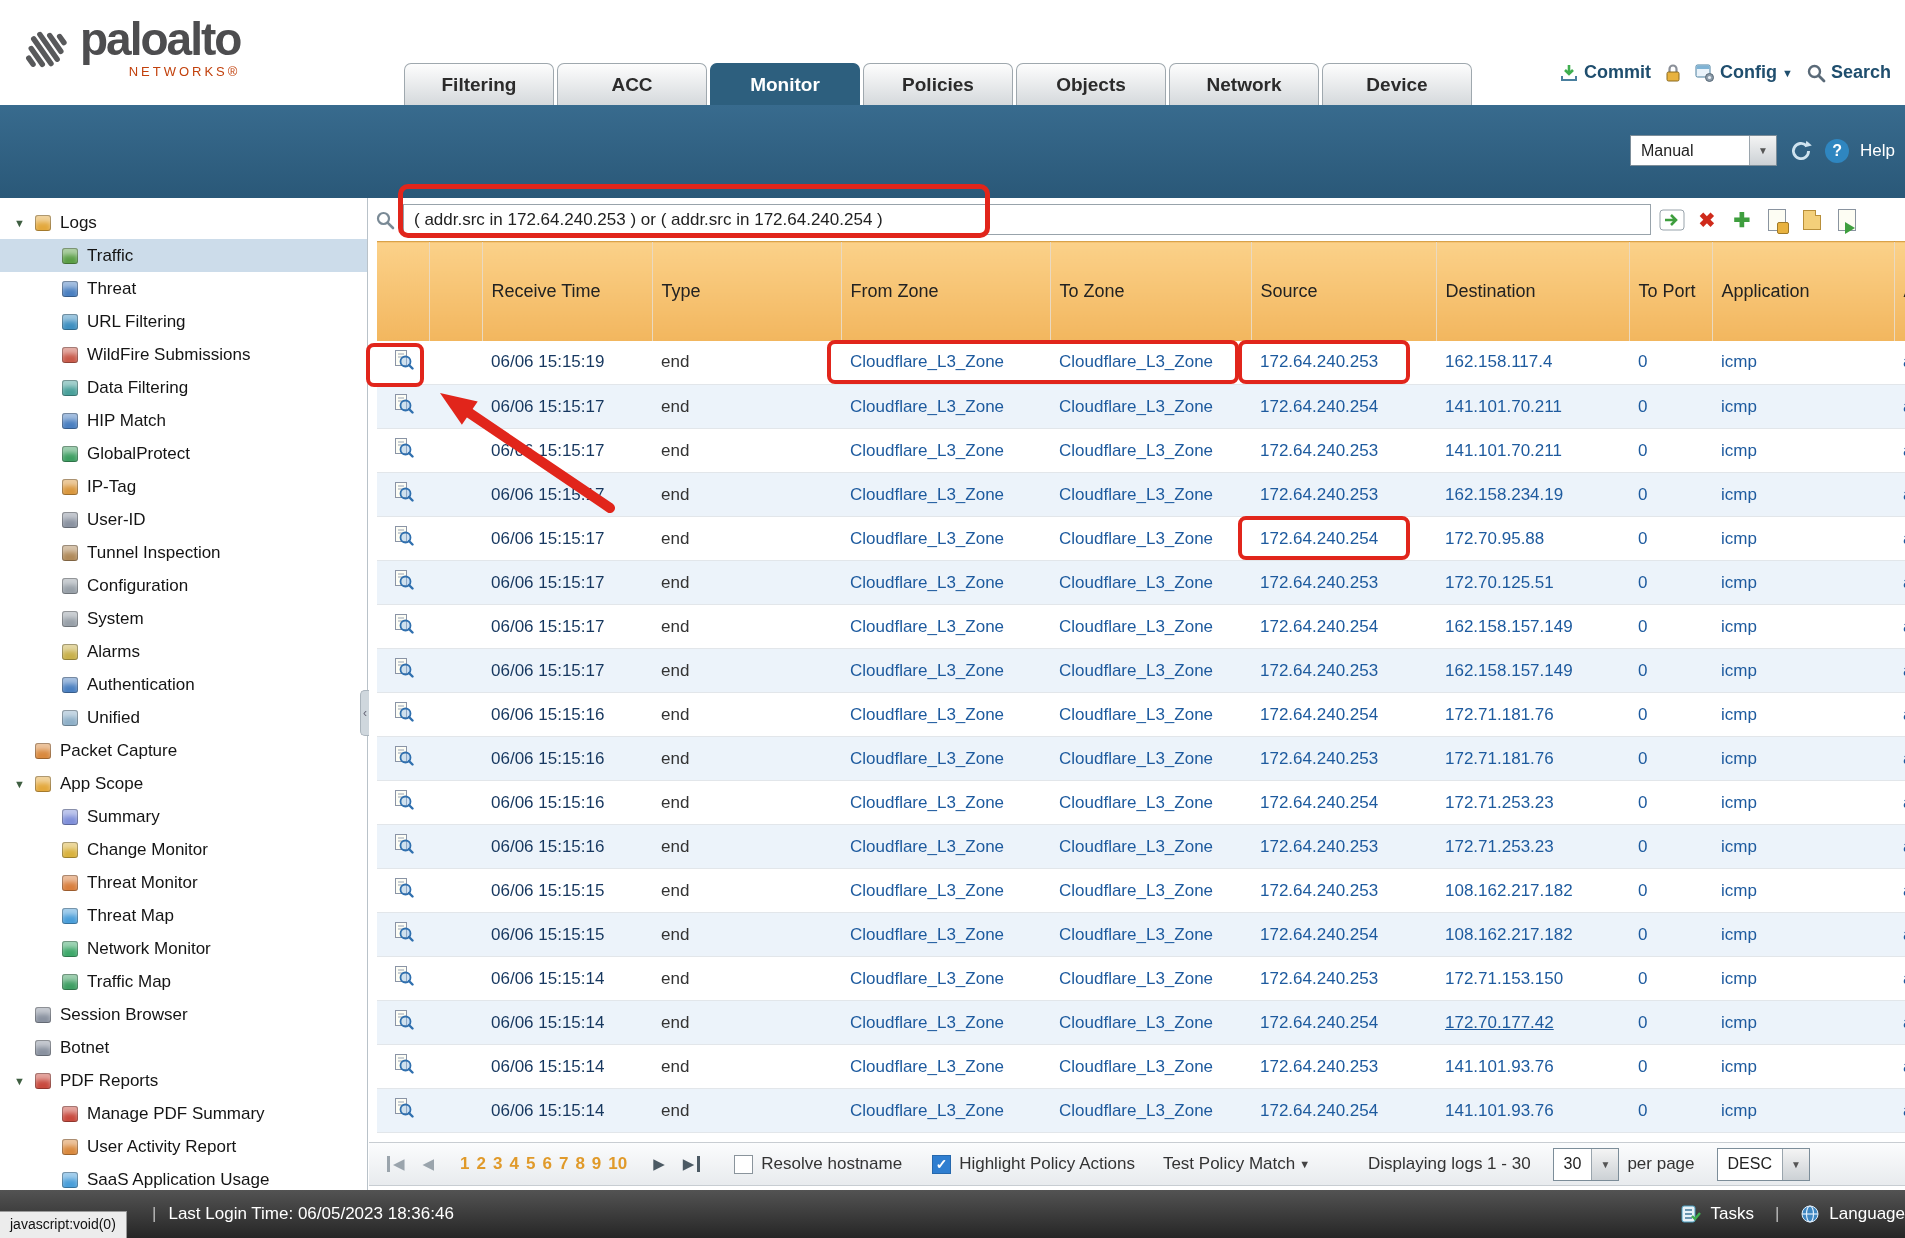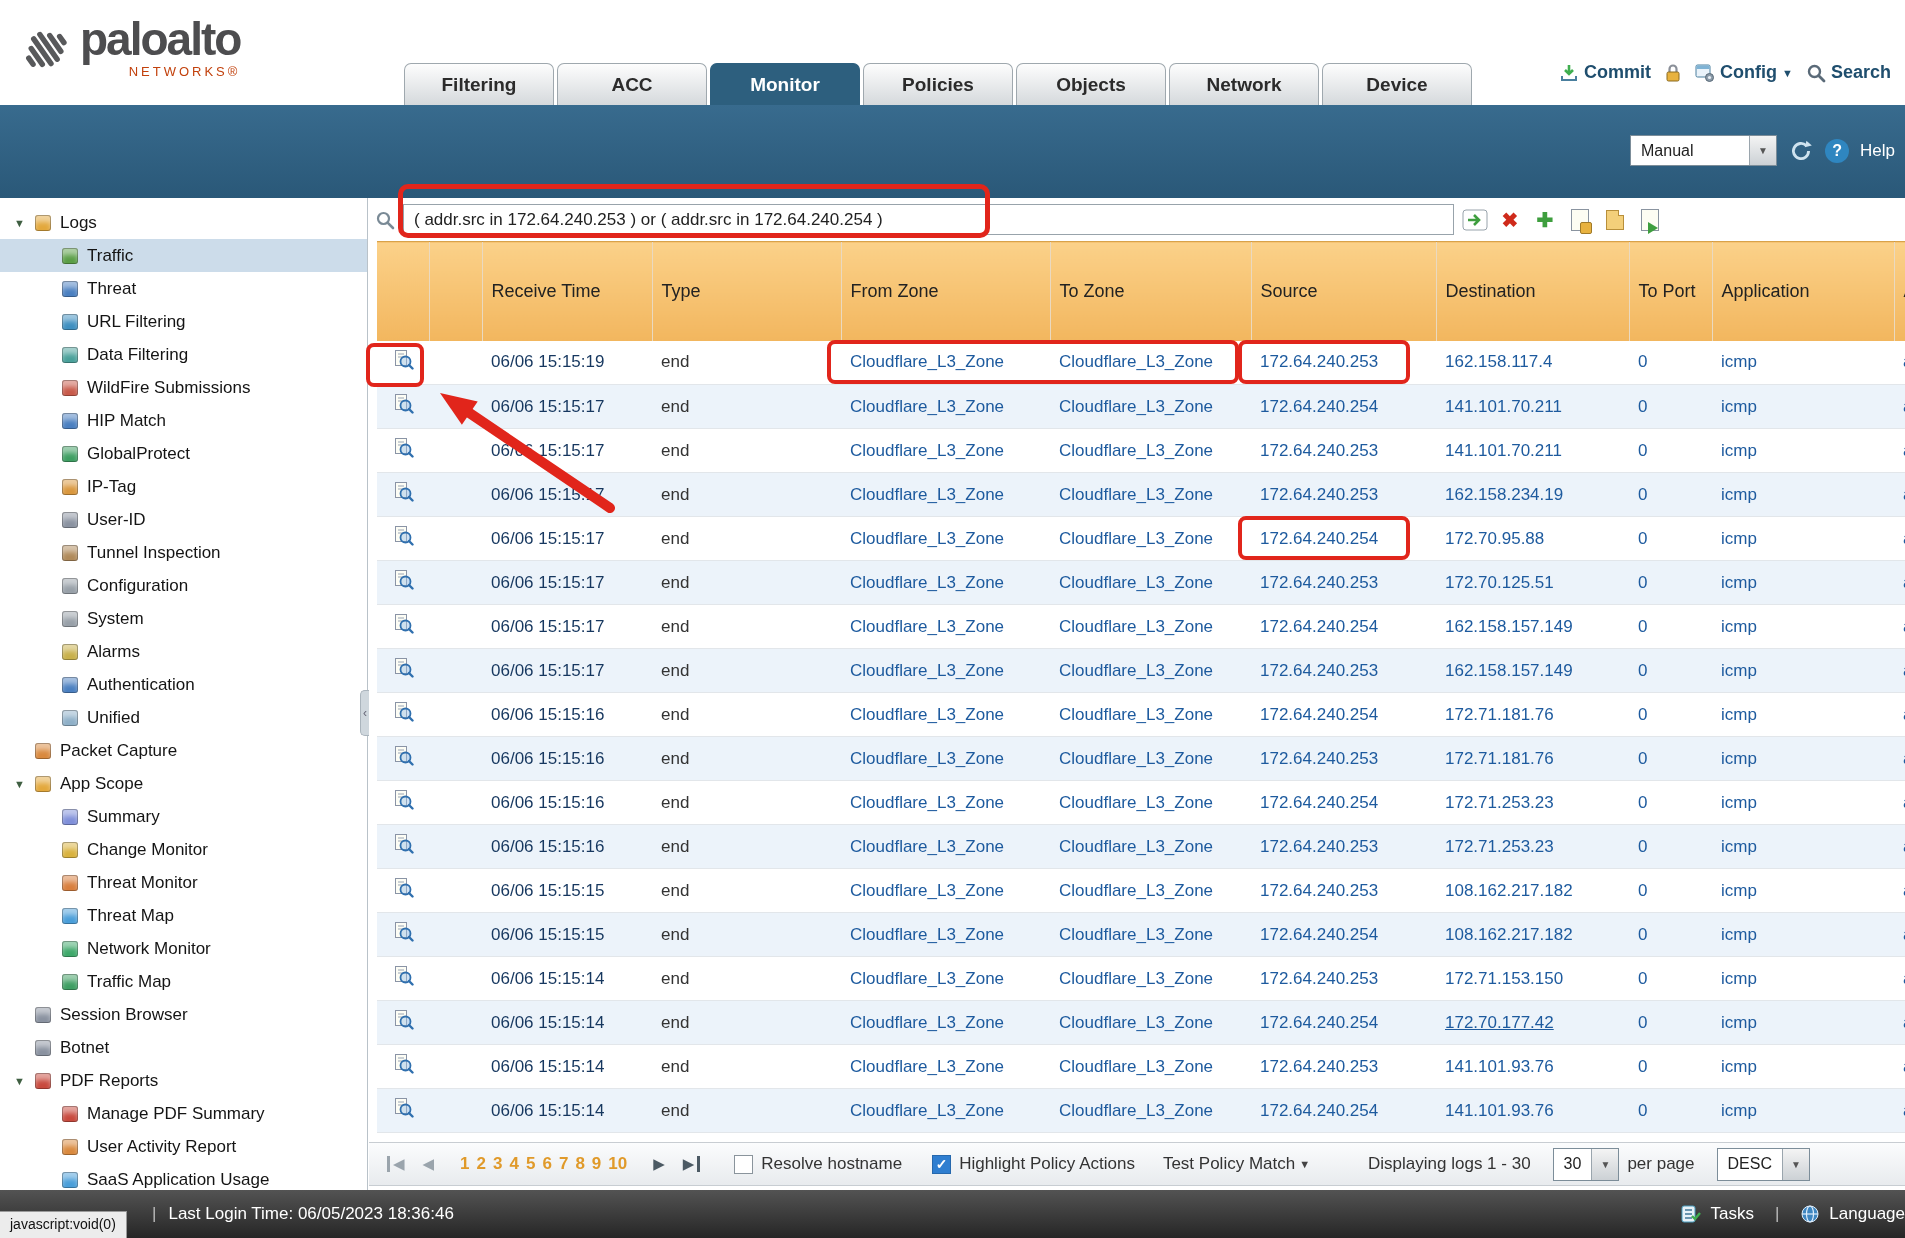--- a/index.html
+++ b/index.html
@@ -47,21 +47,21 @@
   .arrow { width:21px; font-size:11px; color:#3f5f42; flex:none; }
   .ticon { width:16px; height:16px; border-radius:3px; margin-right:9px; flex:none;
            box-shadow:inset 0 0 0 1px rgba(0,0,0,.28), inset 0 7px 5px rgba(255,255,255,.5); }
   .collapse-handle { position:absolute; left:360px; top:690px; width:9px; height:46px; background:#cfd7dd;
                      border:1px solid #aab4bc; border-right:none; border-radius:5px 0 0 5px; font-size:12px; color:#667;
                      display:flex; align-items:center; justify-content:center; z-index:6; cursor:pointer; }
 
   
   .main { position:absolute; top:198px; left:369px; right:0; bottom:48px; background:#fff; }
   .filterbar { position:absolute; top:0; left:0; right:0; height:43px; display:flex; align-items:center; background:#fff; }
-  .filter-input { margin-left:8px; width:1051px; height:31px; border:1px solid #98a3ab; font-size:17px; padding:0 10px;
+  .filter-input { margin-left:8px; width:1248px; height:31px; border:1px solid #98a3ab; font-size:17px; padding:0 10px;
                   color:#222; font-family:"Liberation Sans",sans-serif; }
   .fbtn { background:none; border:none; margin-left:7px; cursor:pointer; width:28px; height:28px; display:flex;
           align-items:center; justify-content:center; padding:0; }
   .x-red { color:#cf2a1b; font-size:20px; font-weight:bold; }
   .plus-green { color:#3e9e3e; font-size:20px; font-weight:bold; }
   .doc-icon { width:18px; height:22px; background:#fdfdf3; border:1px solid #8a94a0; position:relative; display:inline-block; }
   .doc-icon:after { content:''; position:absolute; }
   .doc-icon.save:after { right:-4px; bottom:-4px; width:10px; height:10px; background:#e8b23f; border:1px solid #a07a28; border-radius:2px; }
   .doc-icon.load { background:#f3cf7a; border-color:#b88f3a; height:15px; margin-top:6px; }
   .doc-icon.load:after { left:-1px; top:-6px; width:11px; height:5px; background:#f3cf7a; border:1px solid #b88f3a; border-bottom:none; }
@@ -216,26 +216,26 @@
         </div>
         <div class="trow lvl1">
           <span class="ticon" style="background: rgb(74, 127, 192);"></span>
           <span class="tlabel">Threat</span>
         </div>
         <div class="trow lvl1">
           <span class="ticon" style="background: rgb(62, 143, 192);"></span>
           <span class="tlabel">URL Filtering</span>
         </div>
         <div class="trow lvl1">
+          <span class="ticon" style="background: rgb(200, 90, 74);"></span>
+          <span class="tlabel">WildFire Submissions</span>
+        </div>
+        <div class="trow lvl1">
           <span class="ticon" style="background: rgb(73, 160, 154);"></span>
           <span class="tlabel">Data Filtering</span>
-        </div>
-        <div class="trow lvl1">
-          <span class="ticon" style="background: rgb(200, 90, 74);"></span>
-          <span class="tlabel">WildFire Submissions</span>
         </div>
         <div class="trow lvl1">
           <span class="ticon" style="background: rgb(74, 127, 192);"></span>
           <span class="tlabel">HIP Match</span>
         </div>
         <div class="trow lvl1">
           <span class="ticon" style="background: rgb(62, 158, 98);"></span>
           <span class="tlabel">GlobalProtect</span>
         </div>
         <div class="trow lvl1">

